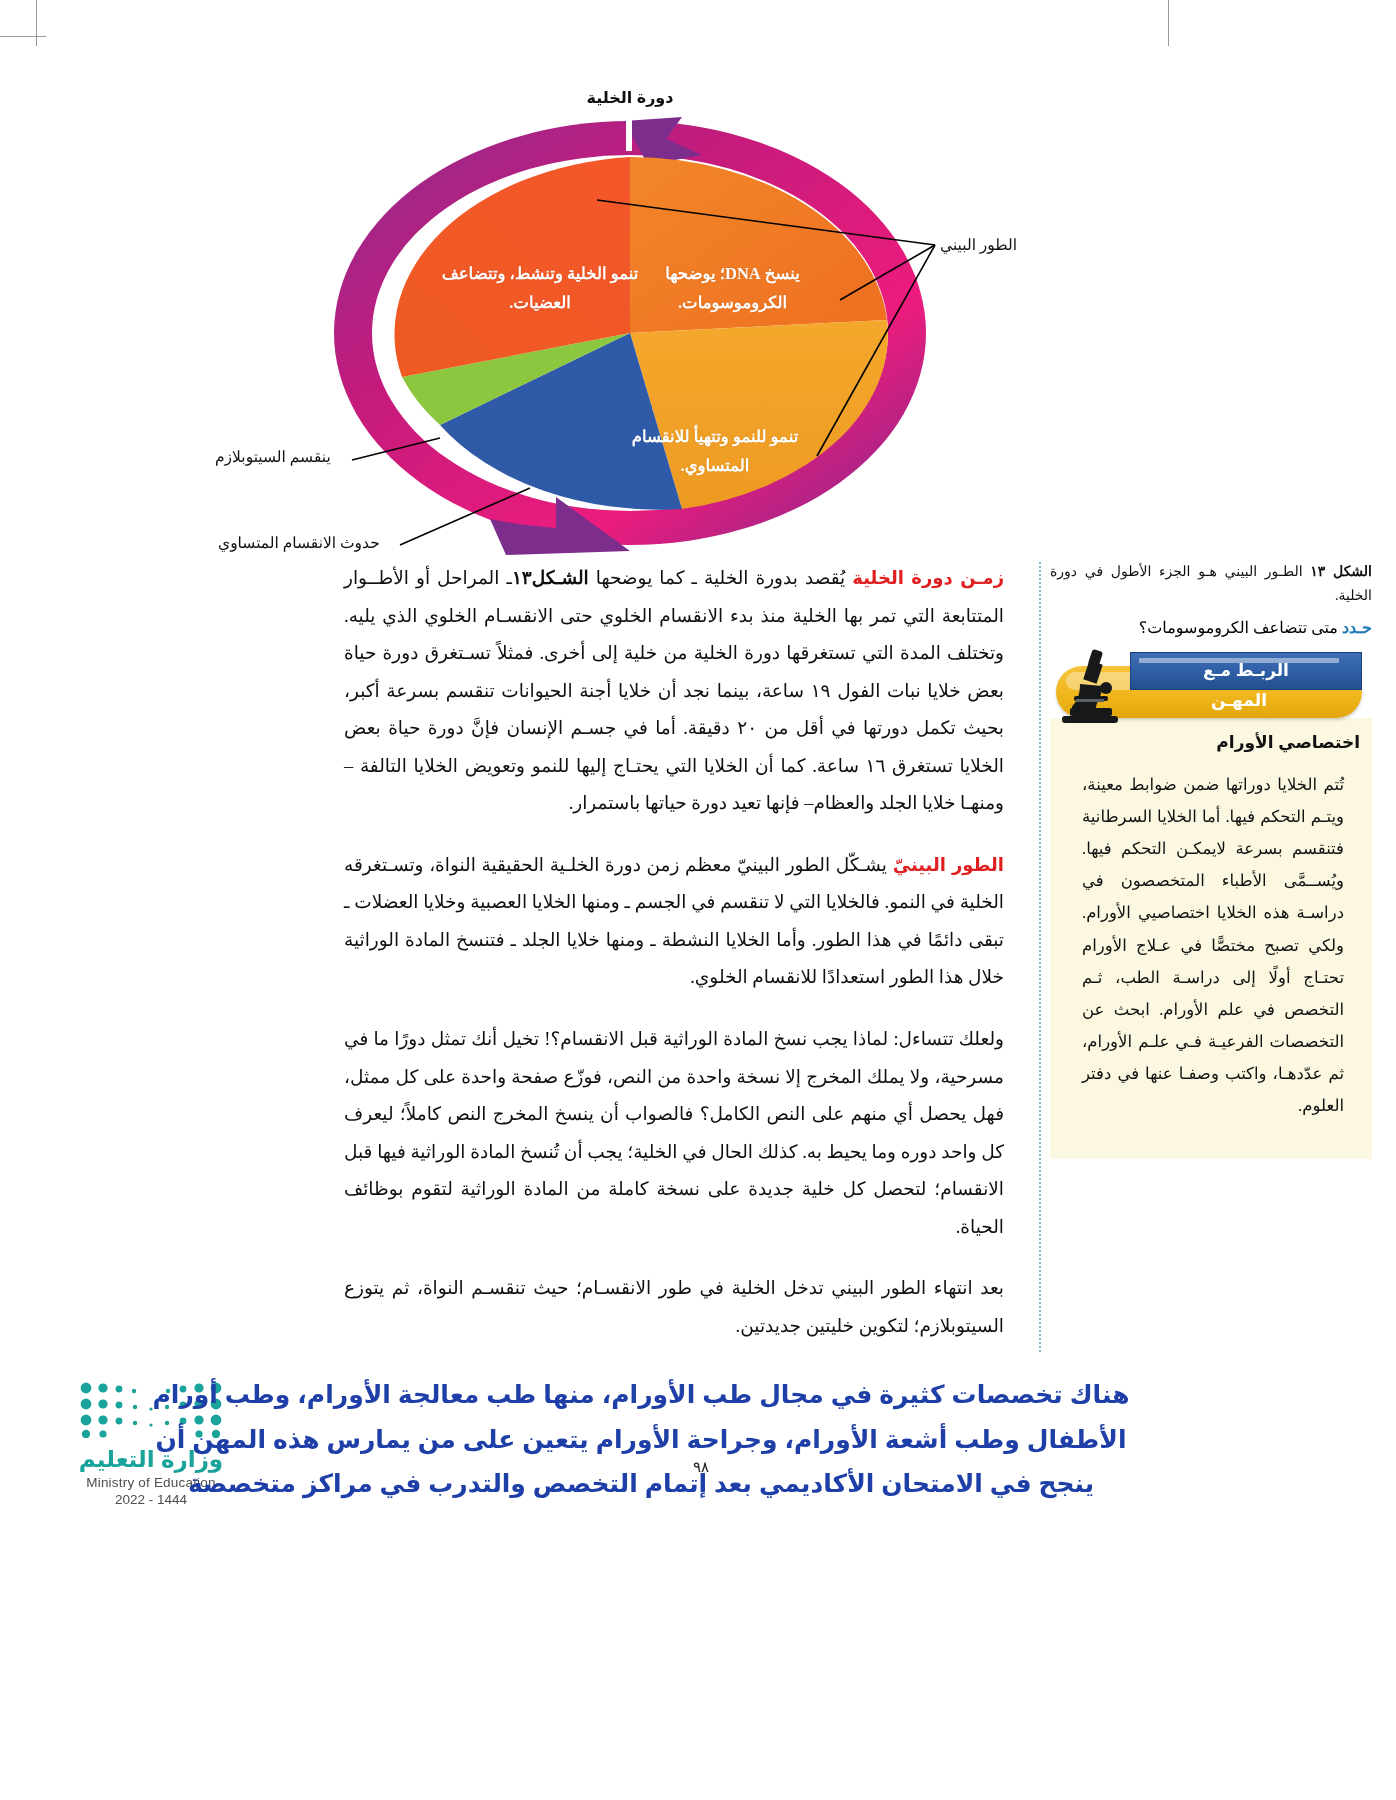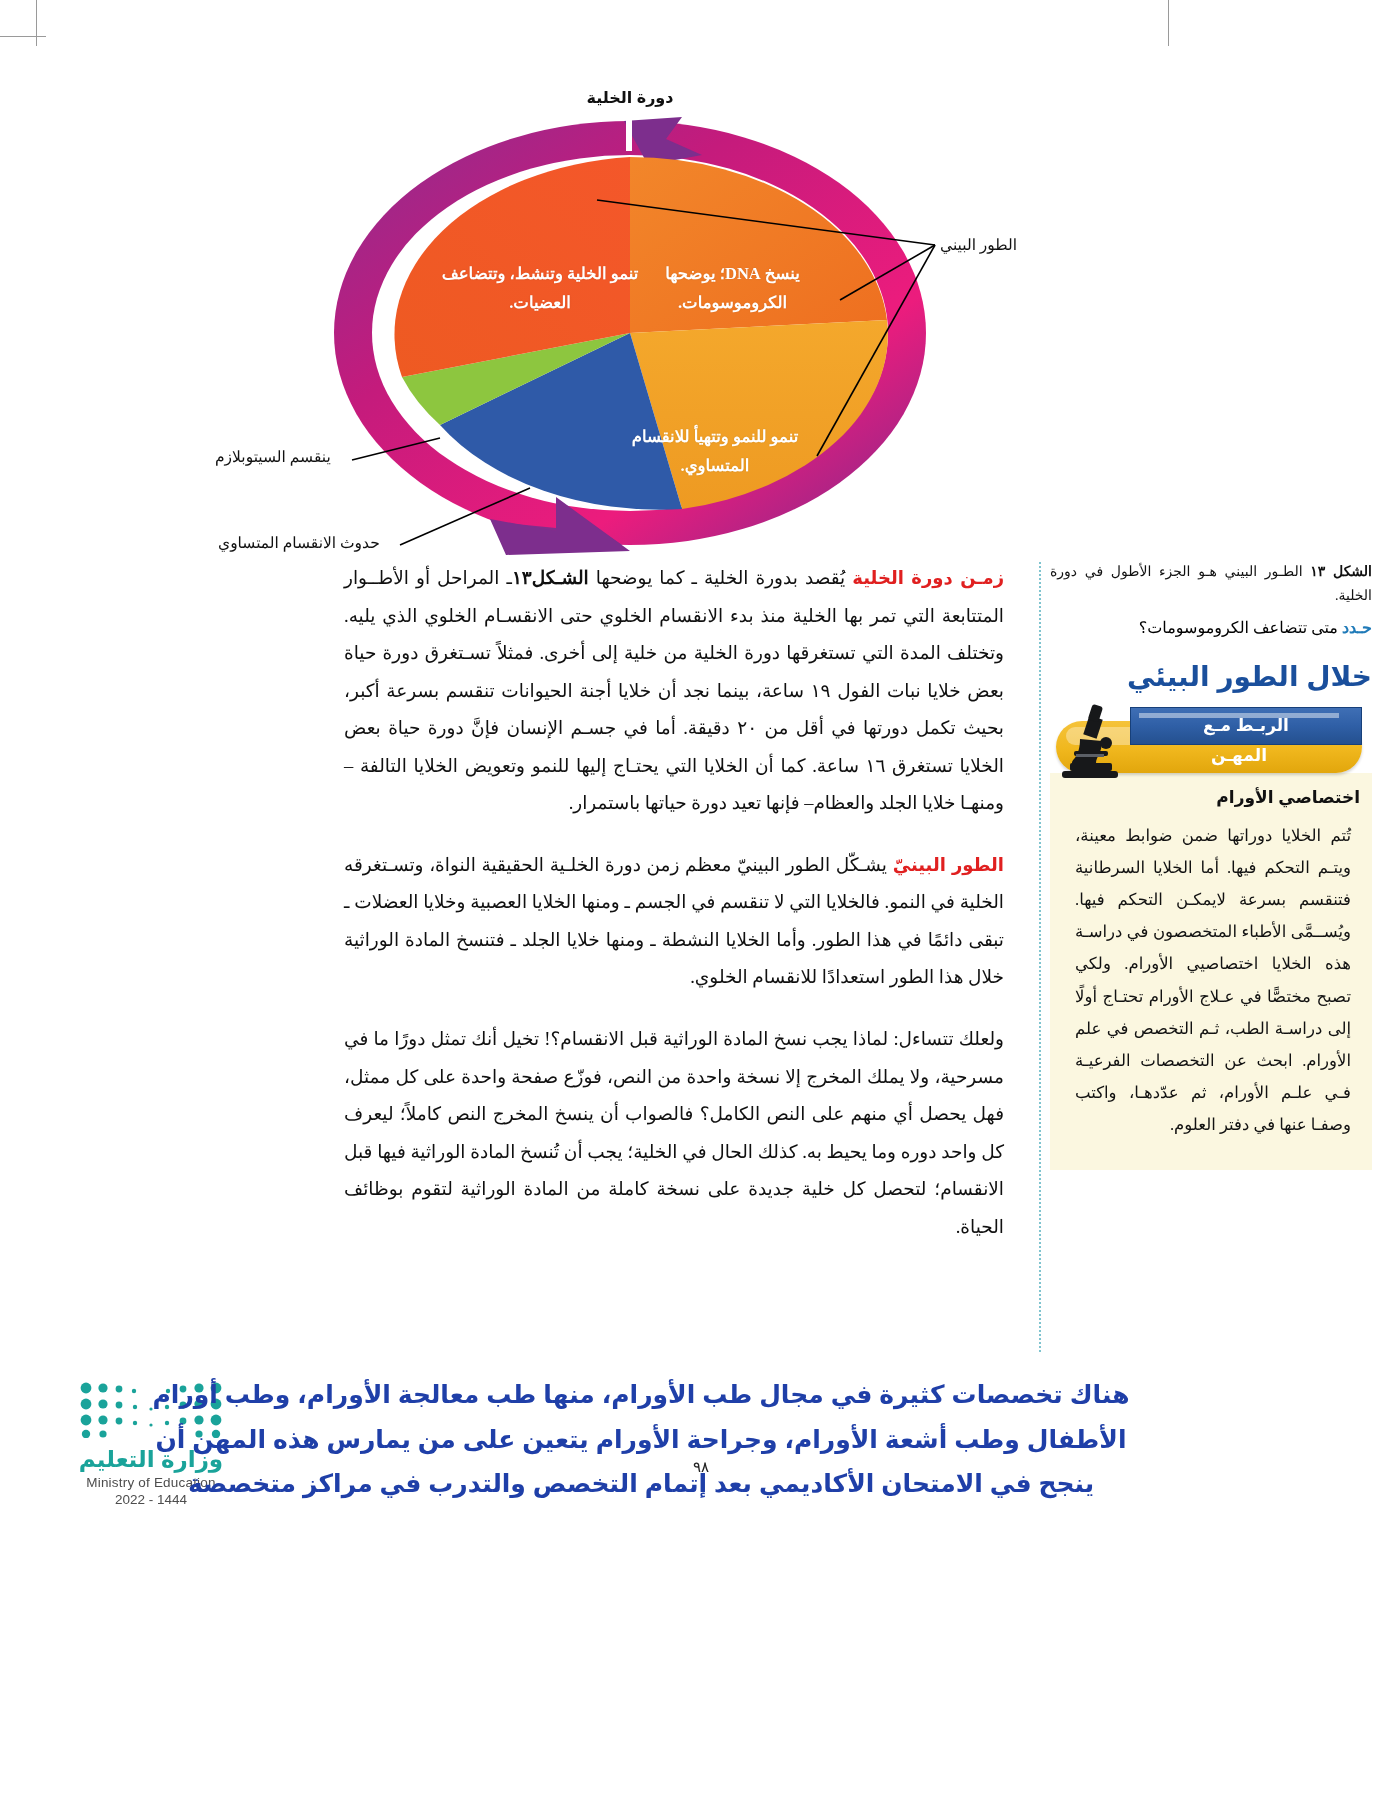--- a/index.html
+++ b/index.html
@@ -116,21 +116,21 @@
   .micro{position:absolute;left:6px;top:-6px;width:70px;height:86px;}
 
   .career-body{
     background:#fbf7e0;border:0;padding:14px 12px 20px 16px;
     margin-top:-8px;
   }
   .career-title{
     font-family:"Liberation Sans","DejaVu Sans",sans-serif;
     font-weight:bold;font-size:17px;color:#111;margin:0 0 12px 0;text-align:right;
   }
-  .career-text{font-size:16.5px;line-height:1.95;color:#111;text-align:justify;margin:9px;}
+  .career-text{font-size:16.5px;line-height:1.95;color:#111;text-align:justify;margin:16px;}
 
   
   .footer{position:absolute;left:0;top:1380px;width:1396px;height:420px;}
   .logo-block{position:absolute;right:1120px;top:0px;width:250px;text-align:center;}
   .logo-dots{width:150px;height:58px;margin:0 auto;}
   .logo-word{
     font-family:"Liberation Sans","DejaVu Sans",sans-serif;
     color:#1aa39a;font-weight:bold;font-size:23px;margin-top:4px;letter-spacing:1px;
   }
   .logo-en{
@@ -242,35 +242,35 @@
   <div class="columns">
     <div class="col-divider"></div>
 
     <div class="main-col">
       <p><span class="term-red">زمـن دورة الخلية</span><span> يُقصد بدورة الخلية ـ كما يوضحها </span><span class="bold-ref">الشـكل١٣</span><span>ـ المراحل أو الأطــوار المتتابعة التي تمر بها الخلية منذ بدء الانقسام الخلوي حتى الانقسـام الخلوي الذي يليه. وتختلف المدة التي تستغرقها دورة الخلية من خلية إلى أخرى. فمثلاً تسـتغرق دورة حياة بعض خلايا نبات الفول ١٩ ساعة، بينما نجد أن خلايا أجنة الحيوانات تنقسم بسرعة أكبر، بحيث تكمل دورتها في أقل من ٢٠ دقيقة. أما في جسـم الإنسان فإنَّ دورة حياة بعض الخلايا تستغرق ١٦ ساعة. كما أن الخلايا التي يحتـاج إليها للنمو وتعويض الخلايا التالفة – ومنهـا خلايا الجلد والعظام– فإنها تعيد دورة حياتها باستمرار.</span></p>
 
       <p><span class="term-red">الطور البينيّ</span><span> يشـكّل الطور البينيّ معظم زمن دورة الخلـية الحقيقية النواة، وتسـتغرقه الخلية في النمو. فالخلايا التي لا تنقسم في الجسم ـ ومنها الخلايا العصبية وخلايا العضلات ـ تبقى دائمًا في هذا الطور. وأما الخلايا النشطة ـ ومنها خلايا الجلد ـ فتنسخ المادة الوراثية خلال هذا الطور استعدادًا للانقسام الخلوي.</span></p>
 
       <p>ولعلك تتساءل: لماذا يجب نسخ المادة الوراثية قبل الانقسام؟! تخيل أنك تمثل دورًا ما في مسرحية، ولا يملك المخرج إلا نسخة واحدة من النص، فوزّع صفحة واحدة على كل ممثل، فهل يحصل أي منهم على النص الكامل؟ فالصواب أن ينسخ المخرج النص كاملاً؛ ليعرف كل واحد دوره وما يحيط به. كذلك الحال في الخلية؛ يجب أن تُنسخ المادة الوراثية فيها قبل الانقسام؛ لتحصل كل خلية جديدة على نسخة كاملة من المادة الوراثية لتقوم بوظائف الحياة.</p>
 
+      <p>بعد انتهاء الطور البيني تدخل الخلية في طور الانقسـام؛ حيث تنقسـم النواة، ثم يتوزع السيتوبلازم؛ لتكوين خليتين جديدتين.</p>
     </div>
 
     <div class="side-col">
 
       <div class="fig-caption">
         <span class="cap-key">الشكل ١٣</span>
         <span>الطـور البيني هـو الجزء الأطول في دورة الخلية.</span>
       </div>
 
       <div class="cap-q">
         <span class="q-word">حـدد</span>
         <span>متى تتضاعف الكروموسومات؟</span>
       </div>
 
-      <div class="side-heading">خلال الطور البيئي</div>
 
       <div class="career-box">
         <div class="career-banner">
           <div class="banner-yellow"></div>
           <div class="banner-blue">
             <span>الربـط مـع</span>
           </div>
           <div class="banner-sub">المهـن</div>
 
           <svg class="micro" viewBox="0 0 70 86" xmlns="http://www.w3.org/2000/svg">

